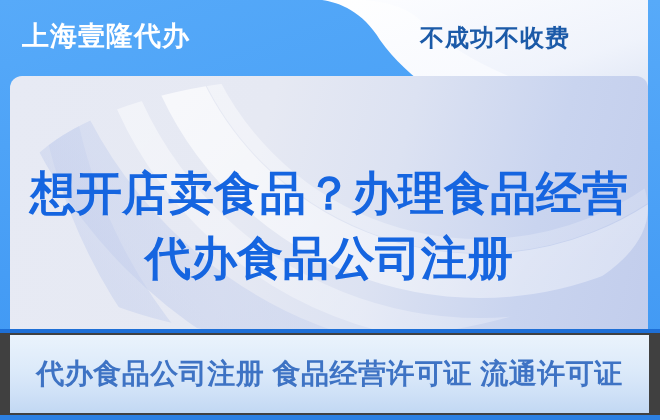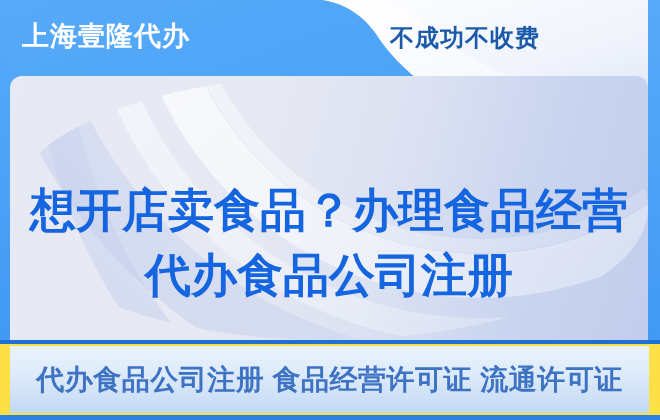--- a/index.html
+++ b/index.html
@@ -51,21 +51,21 @@
     font-weight: 700;
     color: #FFFFFF;
     letter-spacing: 1px;
     white-space: nowrap;
   }
   .slogan {
     position: absolute;
     left: 390px;
     top: 22px;
     width: 180px;
-    text-align: left;
+    text-align: right;
     font-size: 24px;
     font-weight: 700;
     color: #1B5AA8;
     letter-spacing: 1px;
     white-space: nowrap;
   }
 
   
   .card {
     position: absolute;
@@ -80,21 +80,21 @@
   }
   .card .arc {
     position: absolute;
     border-radius: 50%;
     pointer-events: none;
   }
 
   .title-wrap {
     position: absolute;
     left: 0;
-    top: 17px;
+    top: 0;
     width: 638px;
     height: 300px;
     display: flex;
     flex-direction: column;
     justify-content: center;
     align-items: center;
     z-index: 5;
     border-radius: 10px;
   }
   .title-line {
@@ -126,23 +126,23 @@
     background: linear-gradient(180deg, #57AAF9 0%, #3D96F3 100%);
     z-index: 7;
   }
 
   
   .footer {
     position: absolute;
     left: 0;
     bottom: 0;
     width: 660px;
-    height: 80px;
+    height: 91px;
     z-index: 8;
-    background: #fde047;
+    background: #404040;
   }
   .footer-inner {
     position: absolute;
     left: 10px;
     right: 11px;
     top: 6px;
     bottom: 7px;
     background: linear-gradient(180deg, #EAF3FC 0%, #DCEAFA 45%, #CFE1F7 75%, #C2D8F3 100%);
     display: flex;
     align-items: center;

